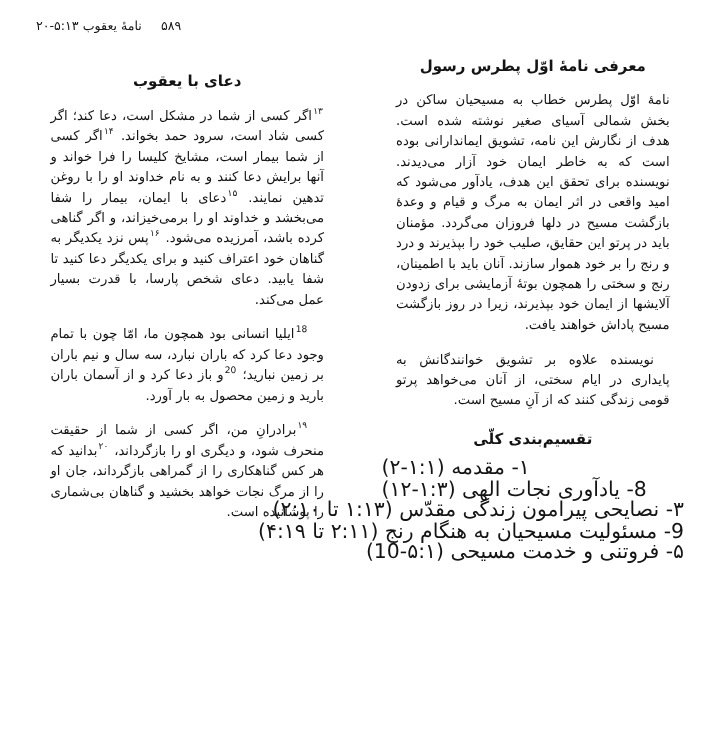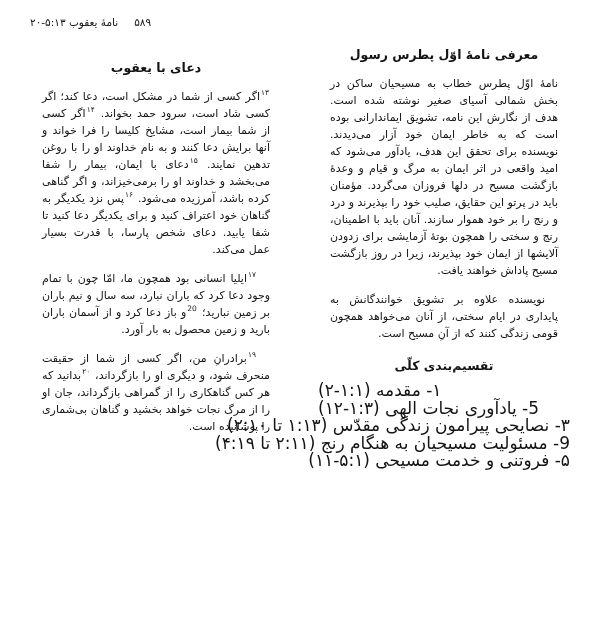--- a/index.html
+++ b/index.html
@@ -50,35 +50,35 @@
     <span>۵۸۹</span>
     <span>نامۀ یعقوب ۵:۱۳-۲۰</span>
   </div>
 
   <div class="columns" dir="rtl">
 
     <div class="column right-col body-text">
       <h2 class="col-heading">معرفی نامۀ اوّل پطرس رسول</h2>
       <div>
           <p class="para">نامۀ اوّل پطرس خطاب به مسیحیان ساکن در بخش شمالی آسیای صغیر نوشته شده است. هدف از نگارش این نامه، تشویق ایماندارانی بوده است که به خاطر ایمان خود آزار می‌دیدند. نویسنده برای تحقق این هدف، یادآور می‌شود که امید واقعی در اثر ایمان به مرگ و قیام و وعدۀ بازگشت مسیح در دلها فروزان می‌گردد. مؤمنان باید در پرتو این حقایق، صلیب خود را بپذیرند و درد و رنج را بر خود هموار سازند. آنان باید با اطمینان، رنج و سختی را همچون بوتۀ آزمایشی برای زدودن آلایشها از ایمان خود بپذیرند، زیرا در روز بازگشت مسیح پاداش خواهند یافت.</p>
-          <p class="para">نویسنده علاوه بر تشویق خوانندگانش به پایداری در ایام سختی، از آنان می‌خواهد همچون قومی زندگی کنند که از آنِ مسیح است.</p>
+          <p class="para">نویسنده علاوه بر تشویق خوانندگانش به پایداری در ایام سختی، از آنان می‌خواهد پرتو قومی زندگی کنند که از آنِ مسیح است.</p>
         </div>
       <h2 class="col-heading outline-heading">تقسیم‌بندی کلّی</h2>
       <div class="outline">
           <div class="outline-item">۱- مقدمه (۱:۱-۲)</div>
-          <div class="outline-item">5- یادآوری نجات الهی (۱:۳-۱۲)</div>
+          <div class="outline-item">8- یادآوری نجات الهی (۱:۳-۱۲)</div>
           <div class="outline-item">۳- نصایحی پیرامون زندگی مقدّس (۱:۱۳ تا ۲:۱۰)</div>
           <div class="outline-item">9- مسئولیت مسیحیان به هنگام رنج (۲:۱۱ تا ۴:۱۹)</div>
-          <div class="outline-item">۵- فروتنی و خدمت مسیحی (۵:۱-۱۱)</div>
+          <div class="outline-item">۵- فروتنی و خدمت مسیحی (۵:۱-10)</div>
         </div>
     </div>
 
     <div class="column left-col body-text">
       <h2 class="col-heading">دعای با یعقوب</h2>
       <div>
           <p class="para"><sup class="verse-num">۱۳</sup>اگر کسی از شما در مشکل است، دعا کند؛ اگر کسی شاد است، سرود حمد بخواند. <sup class="verse-num">۱۴</sup>اگر کسی از شما بیمار است، مشایخ کلیسا را فرا خواند و آنها برایش دعا کنند و به نام خداوند او را با روغن تدهین نمایند. <sup class="verse-num">۱۵</sup>دعای با ایمان، بیمار را شفا می‌بخشد و خداوند او را برمی‌خیزاند، و اگر گناهی کرده باشد، آمرزیده می‌شود. <sup class="verse-num">۱۶</sup>پس نزد یکدیگر به گناهان خود اعتراف کنید و برای یکدیگر دعا کنید تا شفا یابید. دعای شخص پارسا، با قدرت بسیار عمل می‌کند.</p>
-          <p class="para"><sup class="verse-num">۱۷</sup>ایلیا انسانی بود همچون ما، امّا چون با تمام وجود دعا کرد که باران نبارد، سه سال و نیم باران بر زمین نبارید؛ <sup class="verse-num">20</sup>و باز دعا کرد و از آسمان باران بارید و زمین محصول به بار آورد.</p>
+          <p class="para"><sup class="verse-num">18</sup>ایلیا انسانی بود همچون ما، امّا چون با تمام وجود دعا کرد که باران نبارد، سه سال و نیم باران بر زمین نبارید؛ <sup class="verse-num">20</sup>و باز دعا کرد و از آسمان باران بارید و زمین محصول به بار آورد.</p>
           <p class="para"><sup class="verse-num">۱۹</sup>برادرانِ من، اگر کسی از شما از حقیقت منحرف شود، و دیگری او را بازگرداند، <sup class="verse-num">۲۰</sup>بدانید که هر کس گناهکاری را از گمراهی بازگرداند، جان او را از مرگ نجات خواهد بخشید و گناهان بی‌شماری را پوشانیده است.</p>
         </div>
     </div>
 
   </div>
 </div>
 
 </body></html>

